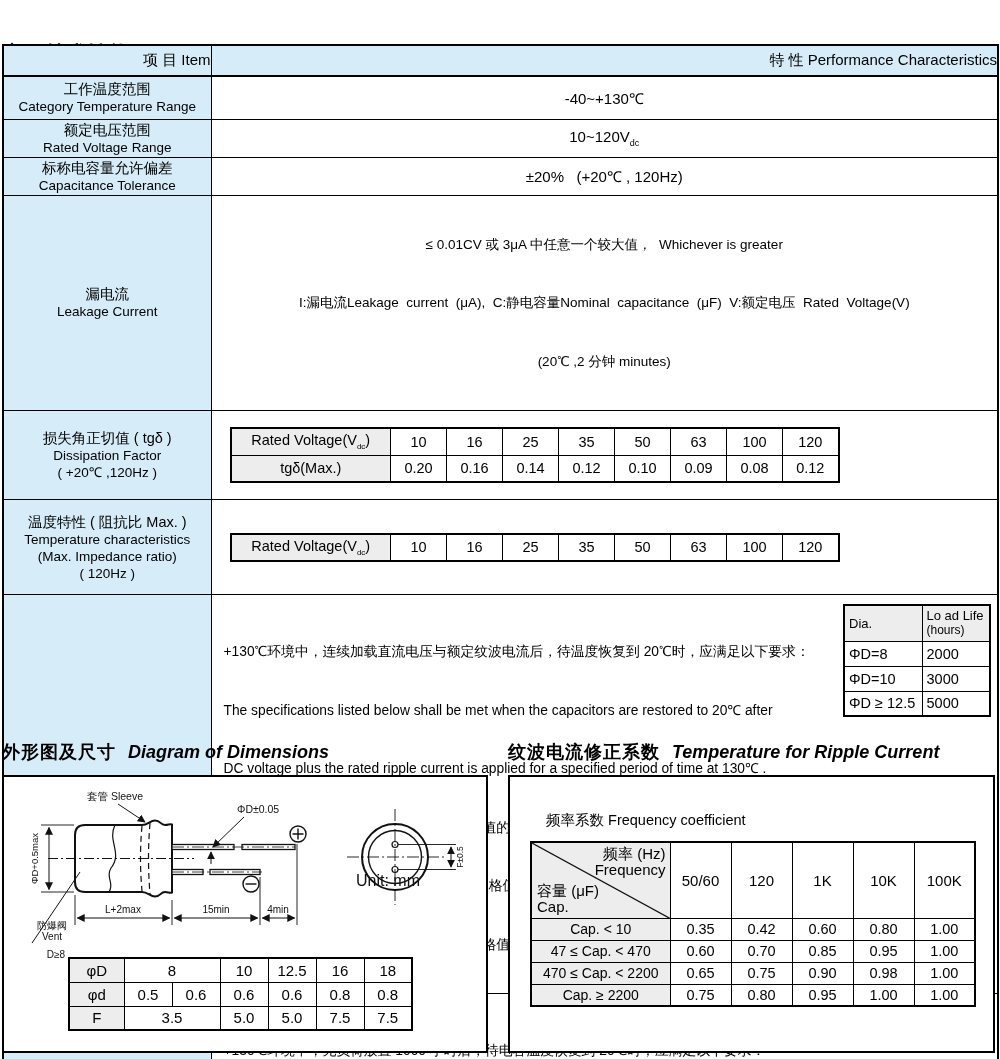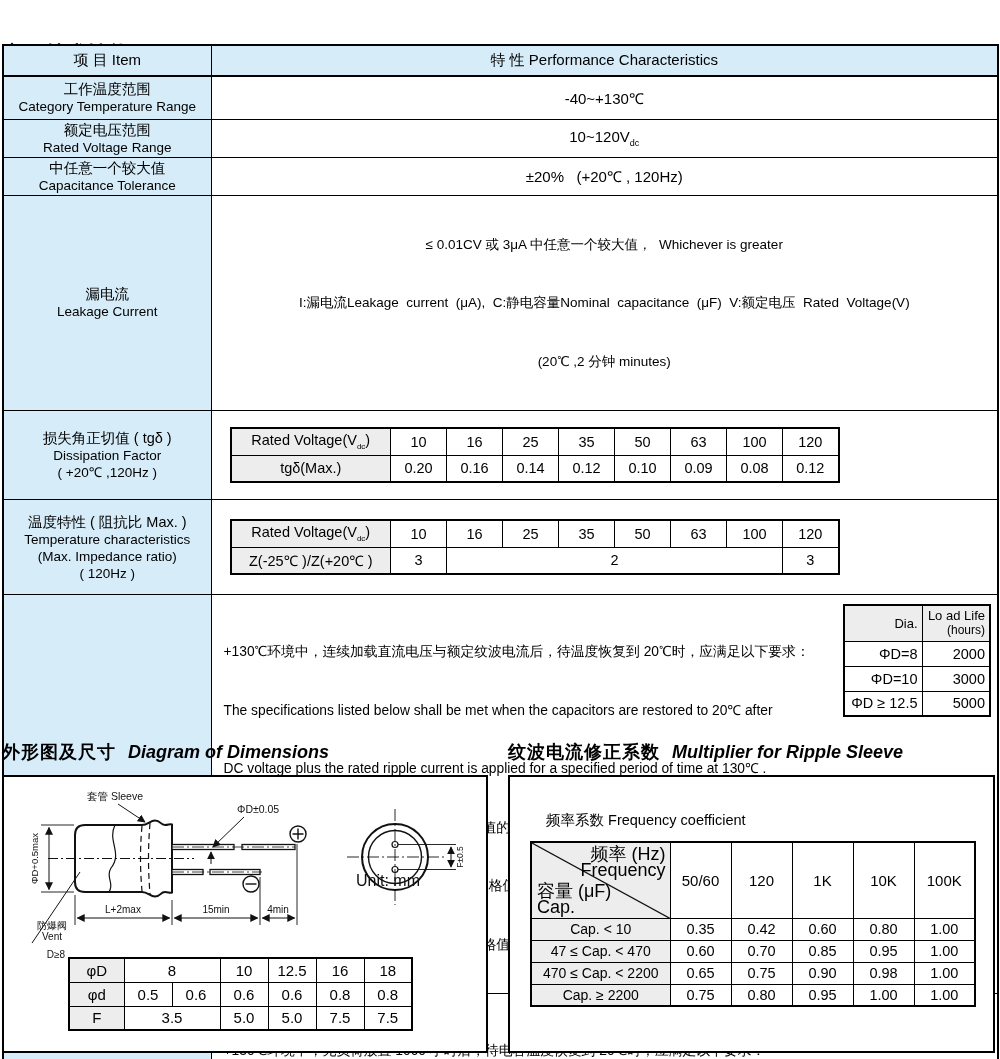--- a/index.html
+++ b/index.html
@@ -10,58 +10,58 @@
   
   .ptitle { font-size:20px; font-weight:bold; letter-spacing:1px; }
   .ptitle .en { font-style:italic; margin-left:14px; letter-spacing:0; }
   .stitle { font-size:18px; font-weight:bold; letter-spacing:1px; }
   .stitle .en { font-style:italic; margin-left:12px; letter-spacing:0; }
 
   
   table { border-collapse:collapse; }
   .spec { width:995px; table-layout:fixed; border:2px solid #000; border-bottom:5px solid #000; }
   .spec th, .spec td { border:1px solid #000; padding:0; vertical-align:middle; }
-  .spec .hdr th { border-bottom:2px solid #000; background:#d6ecf8; font-weight:normal; font-size:15px; }
+  .spec .hdr th { border-bottom:2px solid #000; background:#d6ecf8; font-weight:normal; font-size:15px;text-align:right; }
   .lab { background:#d6ecf8; text-align:center; }
   .lab .zh { font-size:14.5px; line-height:18px; }
   .lab .en { font-size:13.5px; line-height:17px; }
   .val { text-align:center; font-size:15px; }
   .val sub { font-size:9px; }
   .leak { font-size:13.5px; line-height:19.5px; text-align:center; white-space:pre-wrap; }
 
   
   .itab { border:2px solid #000; margin-left:18px; }
   .itab td { border:1px solid #000; text-align:center; font-size:14.5px; height:27px; padding:0; }
   .itab .ihead { background:#ededed; }
   .itab sub { font-size:8px; }
 
   
   .block { text-align:left; font-size:13.8px; line-height:19.5px; padding:8px 0 0 12px; white-space:pre-wrap; }
   .endcell { position:relative; }
   .endcell .block { width:620px; }
 
   
   .side { position:absolute; right:6px; top:9px; border:2px solid #000; background:#fff; }
-  .side td { border:1px solid #000; text-align:right; padding:0 4px; }
+  .side td { border:1px solid #000; text-align:left; padding:0 4px; }
   .side .sh { background:#ededed; font-size:13px; line-height:15px; height:36px; }
   .side .sd { font-size:14.5px; height:25px; }
 
   
   .bbox { border:2px solid #000; background:#fff; }
 
   
   .dtab { position:absolute; left:64px; top:180px; border:2px solid #000;padding-left:38px; }
   .dtab td { border:1px solid #000; text-align:center; font-size:15px; height:24px; padding:0; }
   .dtab .ihead { background:#ededed; }
 
   
   .rtab { position:absolute; left:20px; top:64px; border:2px solid #000; }
   .rtab td { border:1px solid #000; text-align:center; font-size:15px; padding:0; }
   .rtab .corner { background:#ededed; position:relative; height:76px; }
-  .rtab .corner .c-txt { position:absolute; font-size:18px; line-height:16px; }
+  .rtab .corner .c-txt { position:absolute; font-size:15px; line-height:16px; }
   .rtab .corner .tr { top:3px; right:4px; text-align:right; }
   .rtab .corner .bl { bottom:3px; left:5px; text-align:left; }
   .rtab .rlab { background:#ededed; font-size:14px; height:22px; }
   .rtab .rv { height:22px; font-size:14.5px; }
 
   svg text { font-family:"Liberation Sans", sans-serif; fill:#111; }
 </style>
 </head>
 <body>
 
@@ -91,21 +91,21 @@
   <tr style="height:38px">
     <td class="lab">
       <div class="zh">额定电压范围</div>
       <div class="en">Rated Voltage Range</div>
     </td>
     <td class="val"><span>10~120V</span><sub>dc</sub></td>
   </tr>
 
   <tr style="height:38px">
     <td class="lab">
-      <div class="zh">中任意一个较大值</div>
+      <div class="zh">标称电容量允许偏差</div>
       <div class="en">Capacitance Tolerance</div>
     </td>
     <td class="val" style="white-space:pre-wrap">±20%   (+20℃ , 120Hz)</td>
   </tr>
 
   <tr style="height:61px">
     <td class="lab">
       <div class="zh">漏电流</div>
       <div class="en">Leakage Current</div>
     </td>
@@ -187,26 +187,20 @@
               <tr>
           <td class="ihead"><span>Rated Voltage(V</span><sub>dc</sub><span>)</span></td>
           <td>10</td>
           <td>16</td>
           <td>25</td>
           <td>35</td>
           <td>50</td>
           <td>63</td>
           <td>100</td>
           <td>120</td>
-        </tr>
-        <tr>
-          <td class="ihead">Z(-25℃ )/Z(+20℃ )</td>
-          <td>3</td>
-          <td colspan="6">2</td>
-          <td>3</td>
         </tr>
       </tbody>
           </table>
     </td>
   </tr>
 
   <tr style="height:130px">
     <td class="lab">
       <div class="zh">耐久性</div>
       <div class="en">Endurance</div>
@@ -266,21 +260,21 @@
       </div>
     </td>
   </tr>
 </tbody>
   </table>
 
 <div class="abs stitle" style="left:2px; top:740px;">
   <span>外形图及尺寸</span><span class="en">Diagram of Dimensions</span>
 </div>
 <div class="abs stitle" style="left:508px; top:740px;">
-  <span>纹波电流修正系数</span><span class="en">Multiplier for Ripple Sleeve</span>
+  <span>纹波电流修正系数</span><span class="en">Temperature for Ripple Current</span>
 </div>
 
 <div class="abs bbox" style="left:2px; top:775px; width:486px; height:278px;">
   <svg width="482" height="274" viewBox="0 0 482 274">
     <defs>
       <marker id="ah" viewBox="0 0 10 10" refX="9" refY="5" markerWidth="8" markerHeight="8" orient="auto-start-reverse">
         <path d="M0,0 L10,5 L0,10 z" fill="#111"></path>
       </marker>
     </defs>
 

